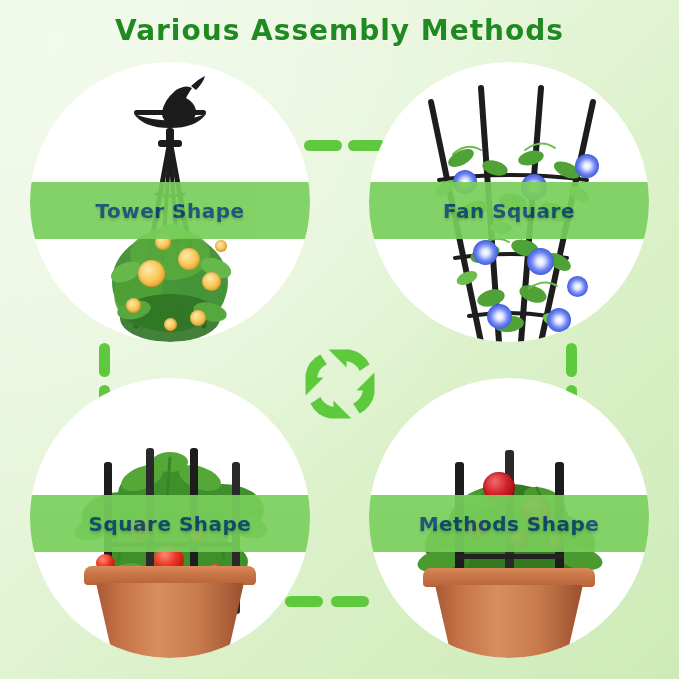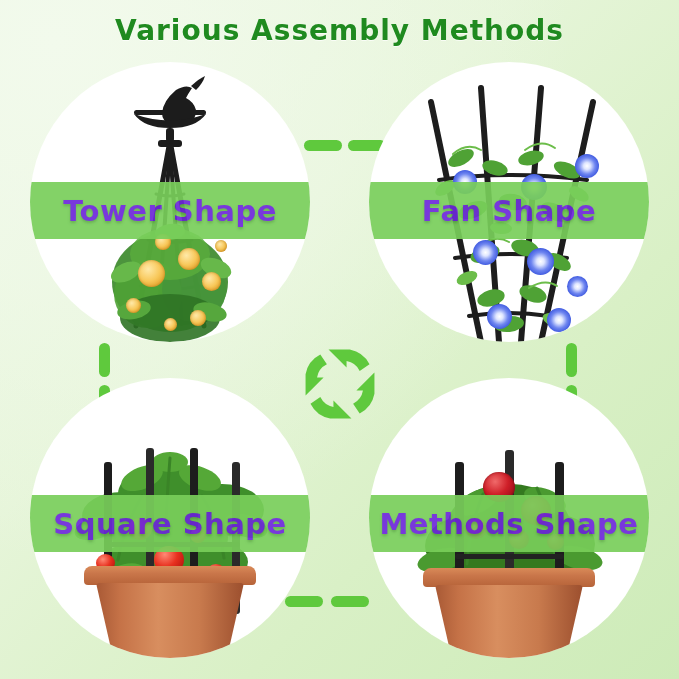--- a/index.html
+++ b/index.html
@@ -41,21 +41,21 @@
   
   .banner{
     position:absolute;left:-12px;width:304px;height:57px;
     background:#79cf5b;opacity:.92;
     display:flex;align-items:center;justify-content:center;
     box-shadow:0 0 0 0 rgba(0,0,0,0);
   }
   .banner.top{top:120px;}
   .banner.bot{top:117px;}
   .banner-text{
-    color:#6d28d9;font-size:29px;font-weight:bold;letter-spacing:.5px;
+    color:#0c4a6e;font-size:20px;font-weight:bold;letter-spacing:.5px;
     font-family:"DejaVu Sans", sans-serif;
     text-shadow:0 2px 3px rgba(40,100,30,.35);
     white-space:nowrap;
   }
 
   
   .art{position:absolute;inset:0;}
 
   
   .rose-y{position:absolute;border-radius:50%;
@@ -243,21 +243,21 @@
         <div class="mg" style="left:152px;top:112px;width:26px;height:26px;"></div>
         <div class="mg" style="left:206px;top:92px;width:24px;height:24px;"></div>
         <div class="mg" style="left:104px;top:178px;width:25px;height:25px;"></div>
         <div class="mg" style="left:158px;top:186px;width:27px;height:27px;"></div>
         <div class="mg" style="left:118px;top:242px;width:25px;height:25px;"></div>
         <div class="mg" style="left:178px;top:246px;width:24px;height:24px;"></div>
         <div class="mg" style="left:198px;top:214px;width:21px;height:21px;"></div>
       </div>
 
       <div class="banner top">
-        <span class="banner-text">Fan Shape</span>
+        <span class="banner-text">Fan Square</span>
       </div>
     </div>
   </div>
 
   <div class="panel p-bl">
     <div class="disc">
       <div class="art">
 
         <svg viewBox="0 0 280 280" width="280" height="280" style="position:absolute;inset:0;">
           <g fill="#3f8f2b">

